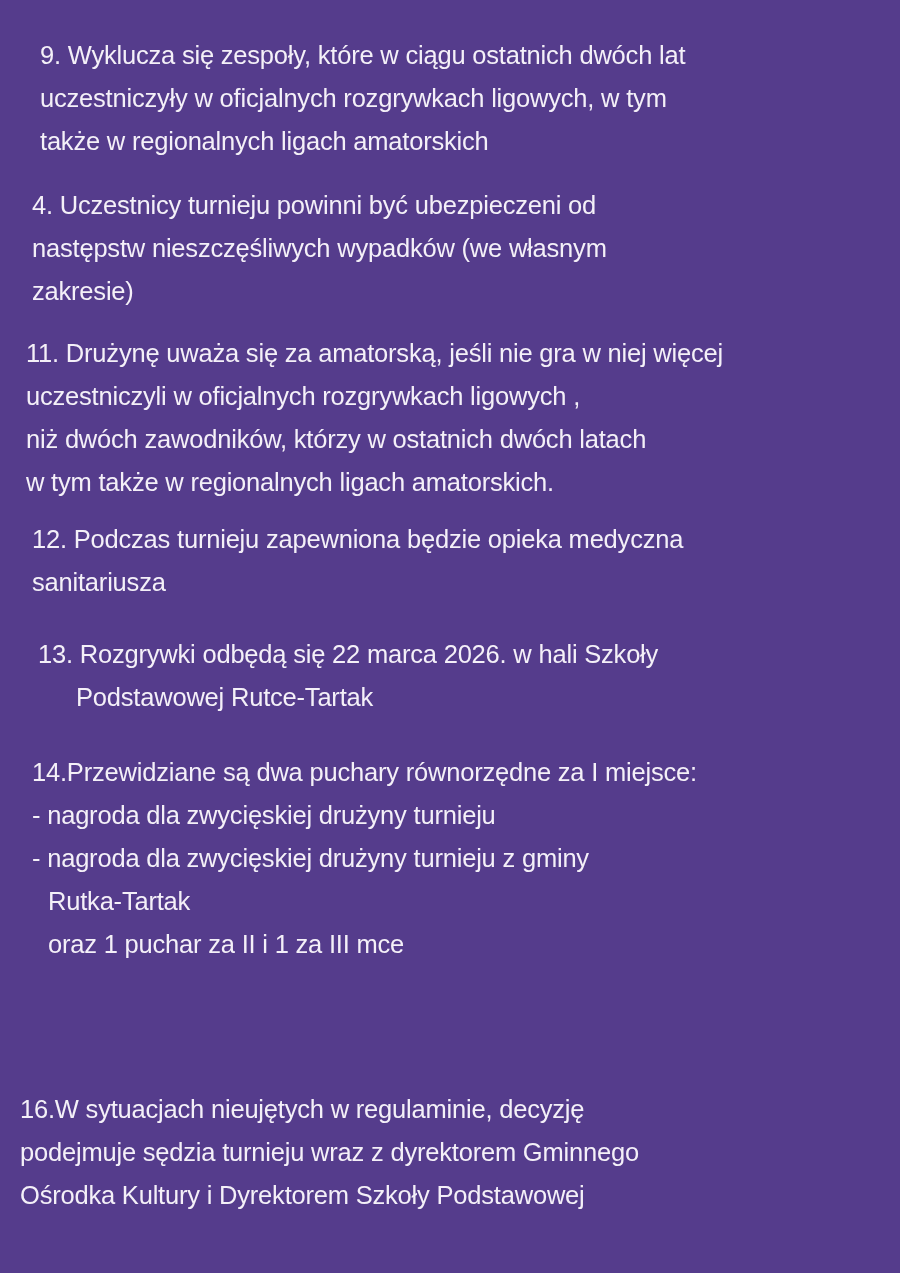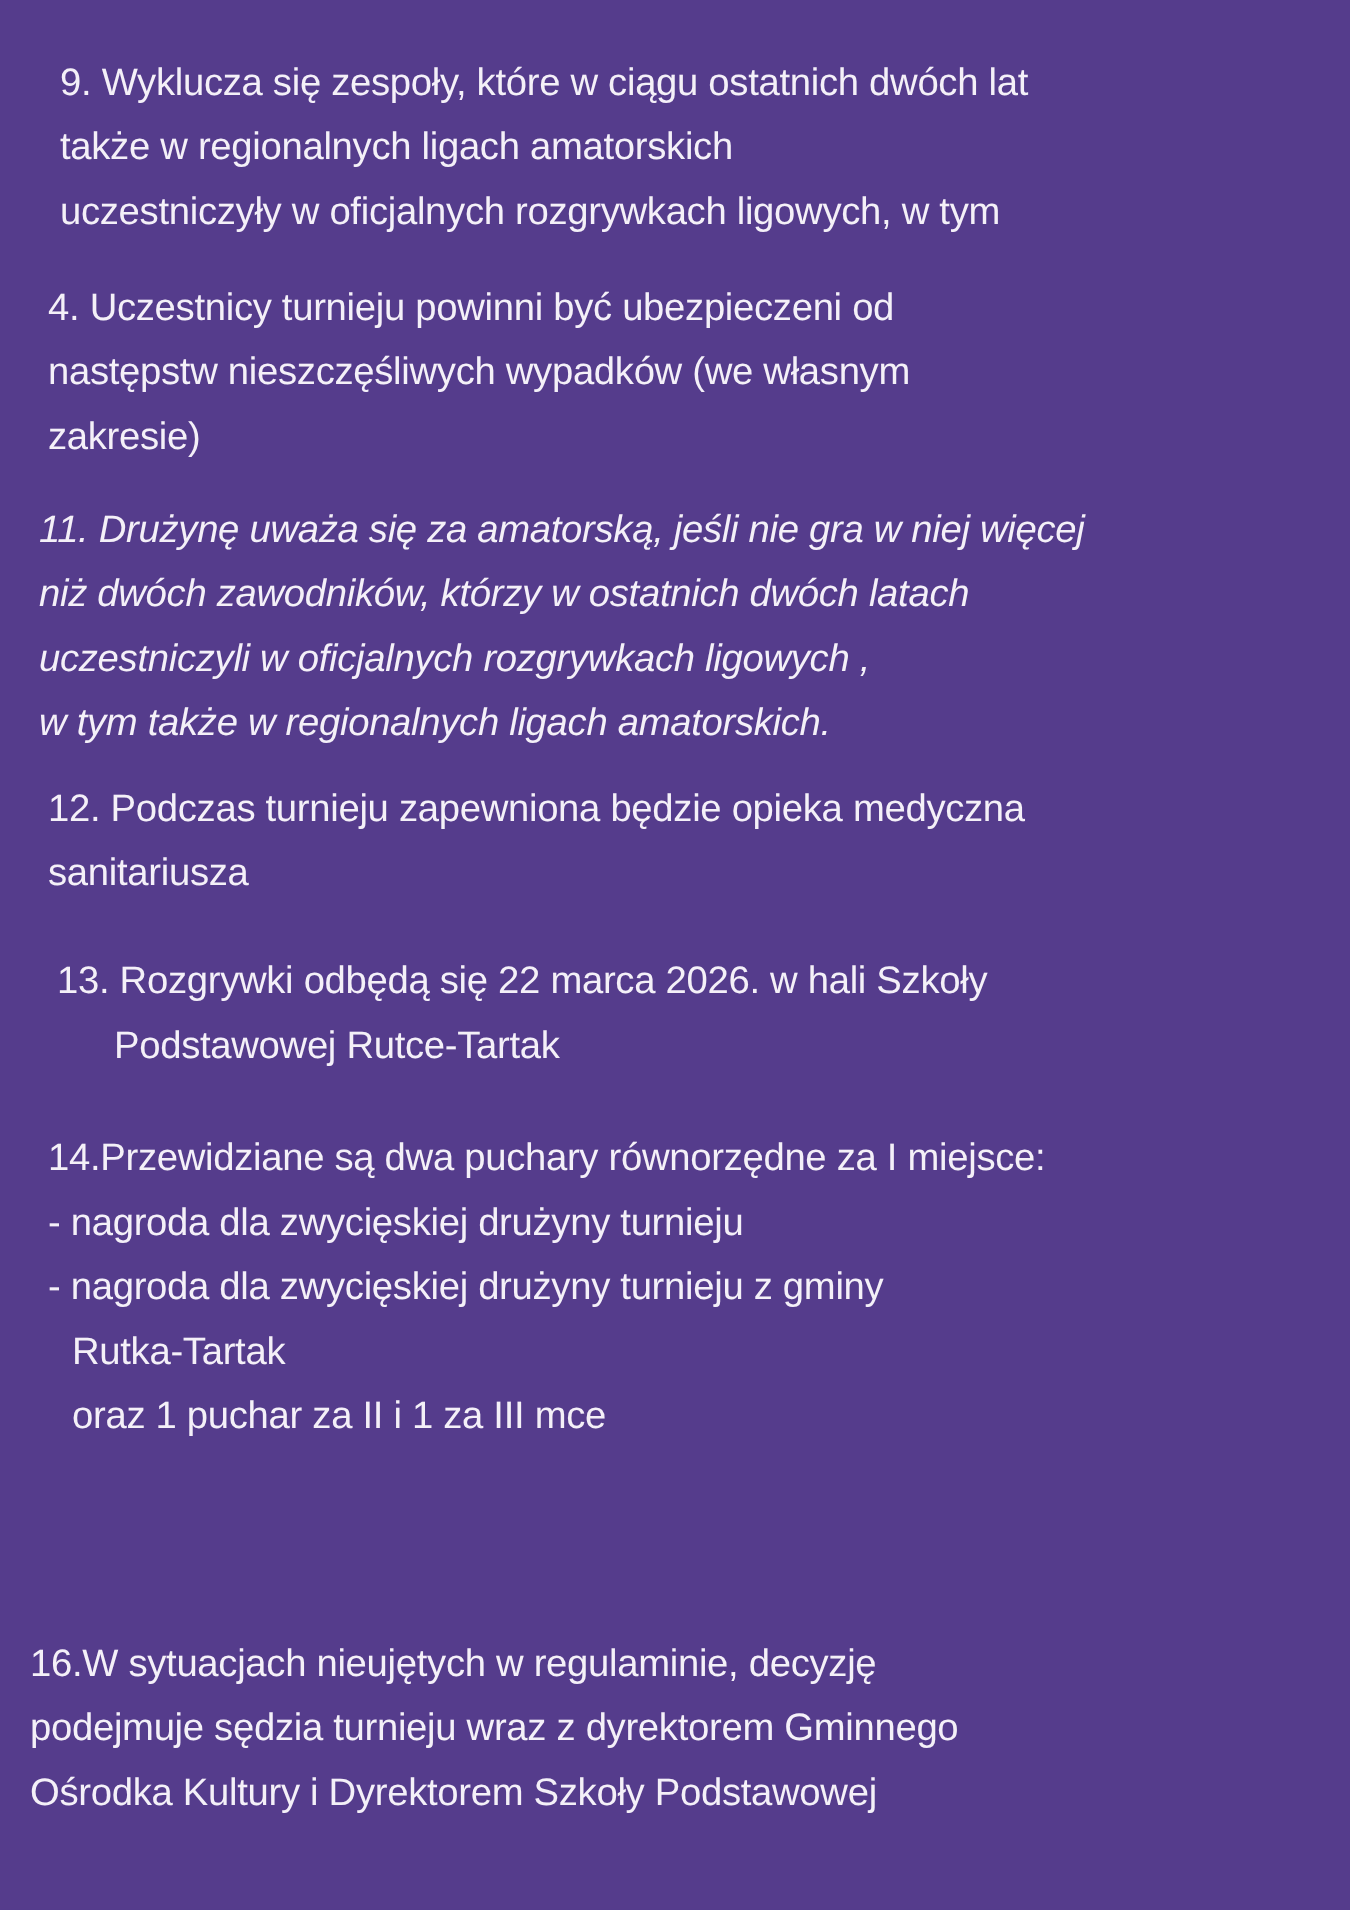--- a/index.html
+++ b/index.html
@@ -35,34 +35,34 @@
       height: 43px;
     }
   </style>
 </head>
 <body>
 
 <div class="page">
 
   <p class="para" style="left:40px; top:34px;">
     <span class="line">9. Wyklucza się zespoły, które w ciągu ostatnich dwóch lat</span>
+    <span class="line">uczestniczyły w oficjalnych rozgrywkach ligowych, w tym</span>
     <span class="line">także w regionalnych ligach amatorskich</span>
-    <span class="line">uczestniczyły w oficjalnych rozgrywkach ligowych, w tym</span>
   </p>
 
   <p class="para" style="left:32px; top:184px;">
     <span class="line">4. Uczestnicy turnieju powinni być ubezpieczeni od</span>
     <span class="line">następstw nieszczęśliwych wypadków (we własnym</span>
     <span class="line">zakresie)</span>
   </p>
 
-  <p class="para" style="left:26px; top:332px;font-style:italic;">
+  <p class="para" style="left:26px; top:332px;">
     <span class="line">11. Drużynę uważa się za amatorską, jeśli nie gra w niej więcej</span>
+    <span class="line">uczestniczyli w oficjalnych rozgrywkach ligowych ,</span>
     <span class="line">niż dwóch zawodników, którzy w ostatnich dwóch latach</span>
-    <span class="line">uczestniczyli w oficjalnych rozgrywkach ligowych ,</span>
     <span class="line">w tym także w regionalnych ligach amatorskich.</span>
   </p>
 
   <p class="para" style="left:32px; top:518px;">
     <span class="line">12. Podczas turnieju zapewniona będzie opieka medyczna</span>
     <span class="line">sanitariusza</span>
   </p>
 
   <p class="para" style="left:38px; top:633px;">
     <span class="line">13. Rozgrywki odbędą się 22 marca 2026. w hali Szkoły</span>

